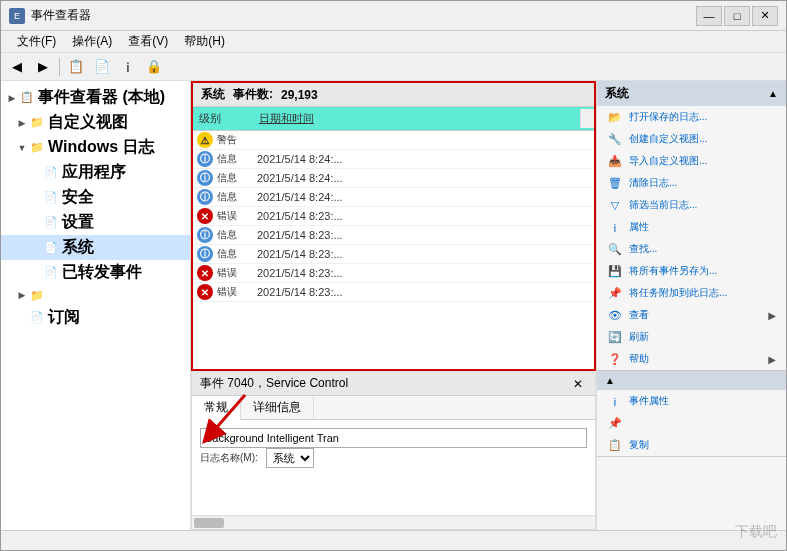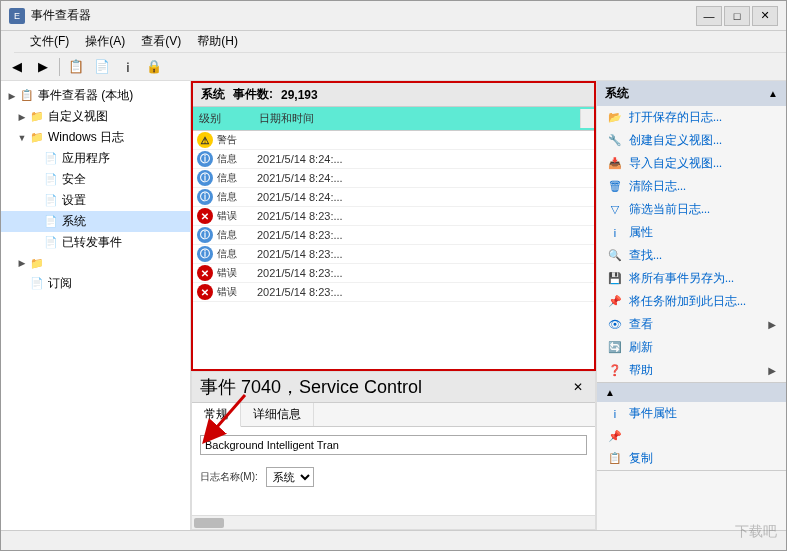--- a/index.html
+++ b/index.html
@@ -9,87 +9,87 @@
     .window { width: 787px; height: 551px; background: #f0f0f0; border: 1px solid #999; display: flex; flex-direction: column; }
 
     
     .titlebar { background: #f0f0f0; height: 30px; display: flex; align-items: center; justify-content: space-between; padding: 0 8px; border-bottom: 1px solid #ccc; }
     .titlebar-left { display: flex; align-items: center; gap: 6px; font-size: 12px; }
     .titlebar-icon { width: 16px; height: 16px; background: #4a6fa5; border-radius: 2px; display: flex; align-items: center; justify-content: center; color: white; font-size: 9px; }
     .titlebar-controls { display: flex; gap: 2px; }
     .titlebar-btn { width: 26px; height: 20px; border: 1px solid #bbb; background: #e1e1e1; cursor: pointer; font-size: 11px; display: flex; align-items: center; justify-content: center; }
 
     
-    .menubar { height: 22px; display: flex; align-items: center; padding: 0 8px; border-bottom: 1px solid #ddd; background: #f0f0f0; margin-left: 13px; }
+    .menubar { height: 22px; display: flex; align-items: center; padding: 0 8px; border-bottom: 1px solid #ddd; background: #f0f0f0; }
     .menu-item { padding: 2px 8px; cursor: pointer; font-size: 12px; }
 
     
     .toolbar { height: 28px; display: flex; align-items: center; padding: 2px 4px; gap: 2px; border-bottom: 1px solid #ddd; background: #f0f0f0; }
     .toolbar-btn { width: 24px; height: 22px; border: 1px solid transparent; background: transparent; cursor: pointer; display: flex; align-items: center; justify-content: center; font-size: 13px; }
     .toolbar-separator { width: 1px; height: 18px; background: #bbb; margin: 0 2px; }
 
     
     .main { display: flex; flex: 1; overflow: hidden; }
 
     
     .sidebar { width: 190px; background: white; border-right: 1px solid #ddd; overflow-y: auto; padding: 4px 0; flex-shrink: 0; }
     .tree-item { display: flex; align-items: center; padding: 2px 4px; cursor: pointer; user-select: none; white-space: nowrap; font-size: 12px; }
     .tree-item.selected { background: #cce4ff; }
     .tree-expand { width: 14px; display: flex; align-items: center; justify-content: center; font-size: 9px; color: #555; flex-shrink: 0; }
     .tree-icon { width: 16px; height: 16px; margin-right: 3px; flex-shrink: 0; display: flex; align-items: center; justify-content: center; font-size: 11px; }
-    .tree-label { font-size: 12px; }
+    .tree-label { font-size: 16px; font-weight: bold; }
     .indent1 { padding-left: 14px; }
     .indent2 { padding-left: 28px; }
 
     
     .center { flex: 1; display: flex; flex-direction: column; overflow: hidden; }
 
     
     .event-list-panel { border: 2px solid #cc0000; background: white; flex-shrink: 0; height: 290px; display: flex; flex-direction: column; position: relative; }
     .panel-header { background: #e8e8e8; padding: 3px 8px; display: flex; align-items: center; justify-content: space-between; border-bottom: 1px solid #ccc; font-size: 12px; font-weight: bold; }
     .panel-header-title { display: flex; align-items: center; gap: 8px; }
     .event-table { flex: 1; overflow: hidden; }
     .event-table-header { display: flex; background: #5eead4; border-bottom: 1px solid #ccc; padding: 2px 0; }
     .event-col { padding: 2px 6px; font-size: 11px; color: #333; font-weight: normal; }
     .col-level { width: 60px; flex-shrink: 0; }
-    .col-datetime { flex: 1; }
+    .col-datetime { flex: 1; text-decoration: underline; }
     .event-rows { overflow-y: auto; height: 215px; }
     .event-row { display: flex; align-items: center; padding: 1px 0; border-bottom: 1px solid #f0f0f0; cursor: pointer; font-size: 11px; }
     .level-icon { width: 16px; height: 16px; border-radius: 50%; display: flex; align-items: center; justify-content: center; font-size: 10px; font-weight: bold; margin: 0 4px; flex-shrink: 0; }
     .level-warning { background: #ffcc00; color: #333; }
     .level-info { background: #4a90d9; color: white; }
     .level-error { background: #cc0000; color: white; }
     .level-text { width: 40px; font-size: 10px; color: #333; }
     .datetime-text { flex: 1; font-size: 11px; color: #333; overflow: hidden; text-overflow: ellipsis; white-space: nowrap; }
     .scrollbar-placeholder { width: 14px; background: #f0f0f0; border-left: 1px solid #ddd; }
 
     
     .detail-panel { background: white; border: 1px solid #ddd; flex: 1; min-height: 130px; display: flex; flex-direction: column; position: relative; }
     .detail-header { background: #e8e8e8; padding: 3px 8px; display: flex; align-items: center; justify-content: space-between; border-bottom: 1px solid #ccc; font-size: 12px; }
-    .detail-header-left { display: flex; align-items: center; gap: 4px; font-size: 18px; }
+    .detail-header-left { display: flex; align-items: center; gap: 4px; font-size: 12px; }
     .detail-close { cursor: pointer; font-size: 12px; padding: 0 4px; }
     .detail-tabs { display: flex; border-bottom: 1px solid #ccc; background: #f5f5f5; }
     .detail-tab { padding: 3px 12px; font-size: 12px; cursor: pointer; border-right: 1px solid #ddd; }
     .detail-tab.active { background: white; border-bottom: 1px solid white; margin-bottom: -1px; }
     .detail-content { padding: 8px; flex: 1; overflow: hidden; font-size: 12px; }
-    .detail-field { margin-bottom: 12px; display: flex; align-items: center; gap: 8px; }
+    .detail-field { margin-bottom: 0; display: flex; align-items: center; gap: 8px; }
     .detail-input { border: 1px solid #aaa; background: white; padding: 2px 4px; font-size: 11px; flex: 1; height: 20px; font-family: inherit; }
     .detail-label { font-size: 10px; color: #333; white-space: nowrap; }
     .detail-select { border: 1px solid #aaa; background: white; padding: 1px 2px; font-size: 11px; height: 20px; font-family: inherit; }
     .detail-scrollbar-h { height: 14px; background: #f0f0f0; border-top: 1px solid #ddd; display: flex; align-items: center; padding: 0 2px; }
     .h-scroll-thumb { width: 30px; height: 10px; background: #bbb; border-radius: 2px; }
 
     
     .right-panel { width: 190px; background: #f5f5f5; border-left: 1px solid #ddd; display: flex; flex-direction: column; overflow-y: auto; flex-shrink: 0; }
     .right-section { border-bottom: 1px solid #ccc; }
     .right-section-header { background: #d0d8e4; padding: 4px 8px; font-size: 12px; font-weight: bold; display: flex; align-items: center; justify-content: space-between; cursor: pointer; }
     .right-section-header .expand-icon { font-size: 10px; }
     .right-action-item { display: flex; align-items: center; gap: 6px; padding: 3px 10px; cursor: pointer; font-size: 12px; color: #0066cc; }
     .right-action-icon { width: 16px; height: 16px; display: flex; align-items: center; justify-content: center; font-size: 11px; flex-shrink: 0; }
-    .right-action-text { font-size: 12px; font-family: Liberation Serif, serif; }
+    .right-action-text { font-size: 10px; }
     .right-action-arrow { margin-left: auto; font-size: 10px; color: #555; }
 
     
     .statusbar { height: 20px; background: #f0f0f0; border-top: 1px solid #ccc; display: flex; align-items: center; padding: 0 6px; font-size: 11px; color: #555; }
 
     
     .watermark { position: fixed; bottom: 10px; right: 10px; font-size: 14px; color: rgba(100,100,100,0.4); pointer-events: none; z-index: 9999; }
   </style>
 </head>
 <body>

